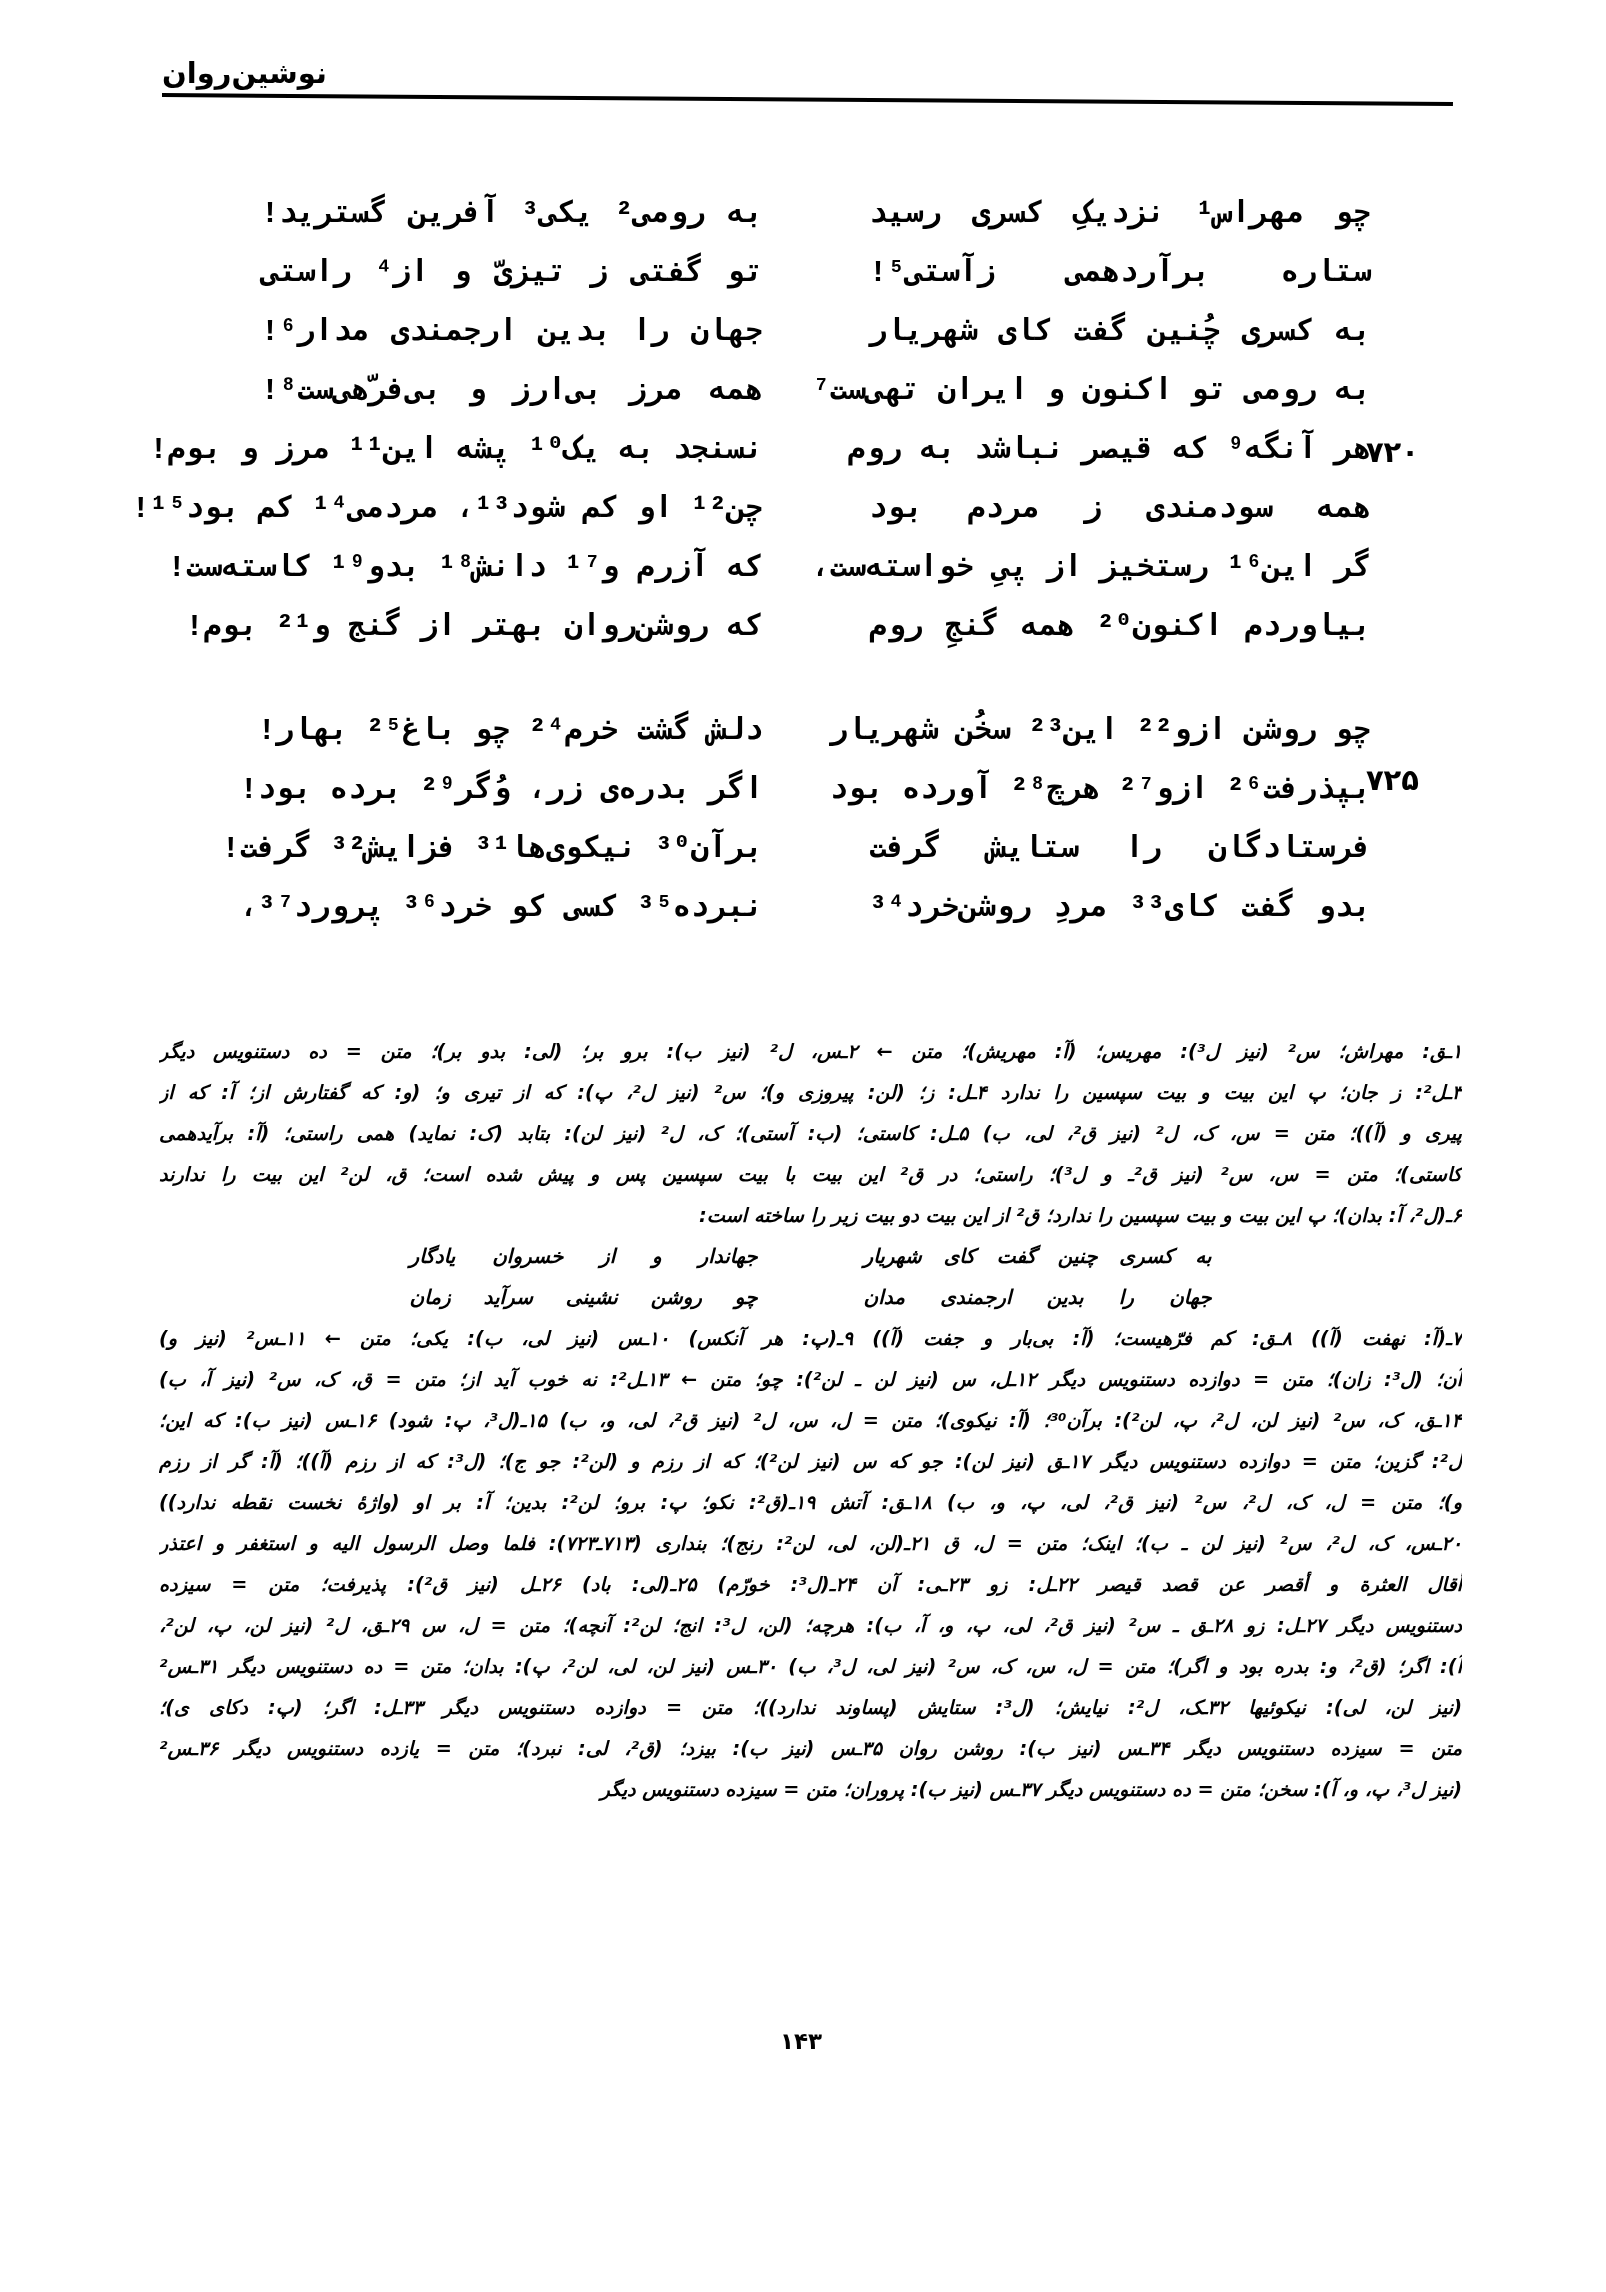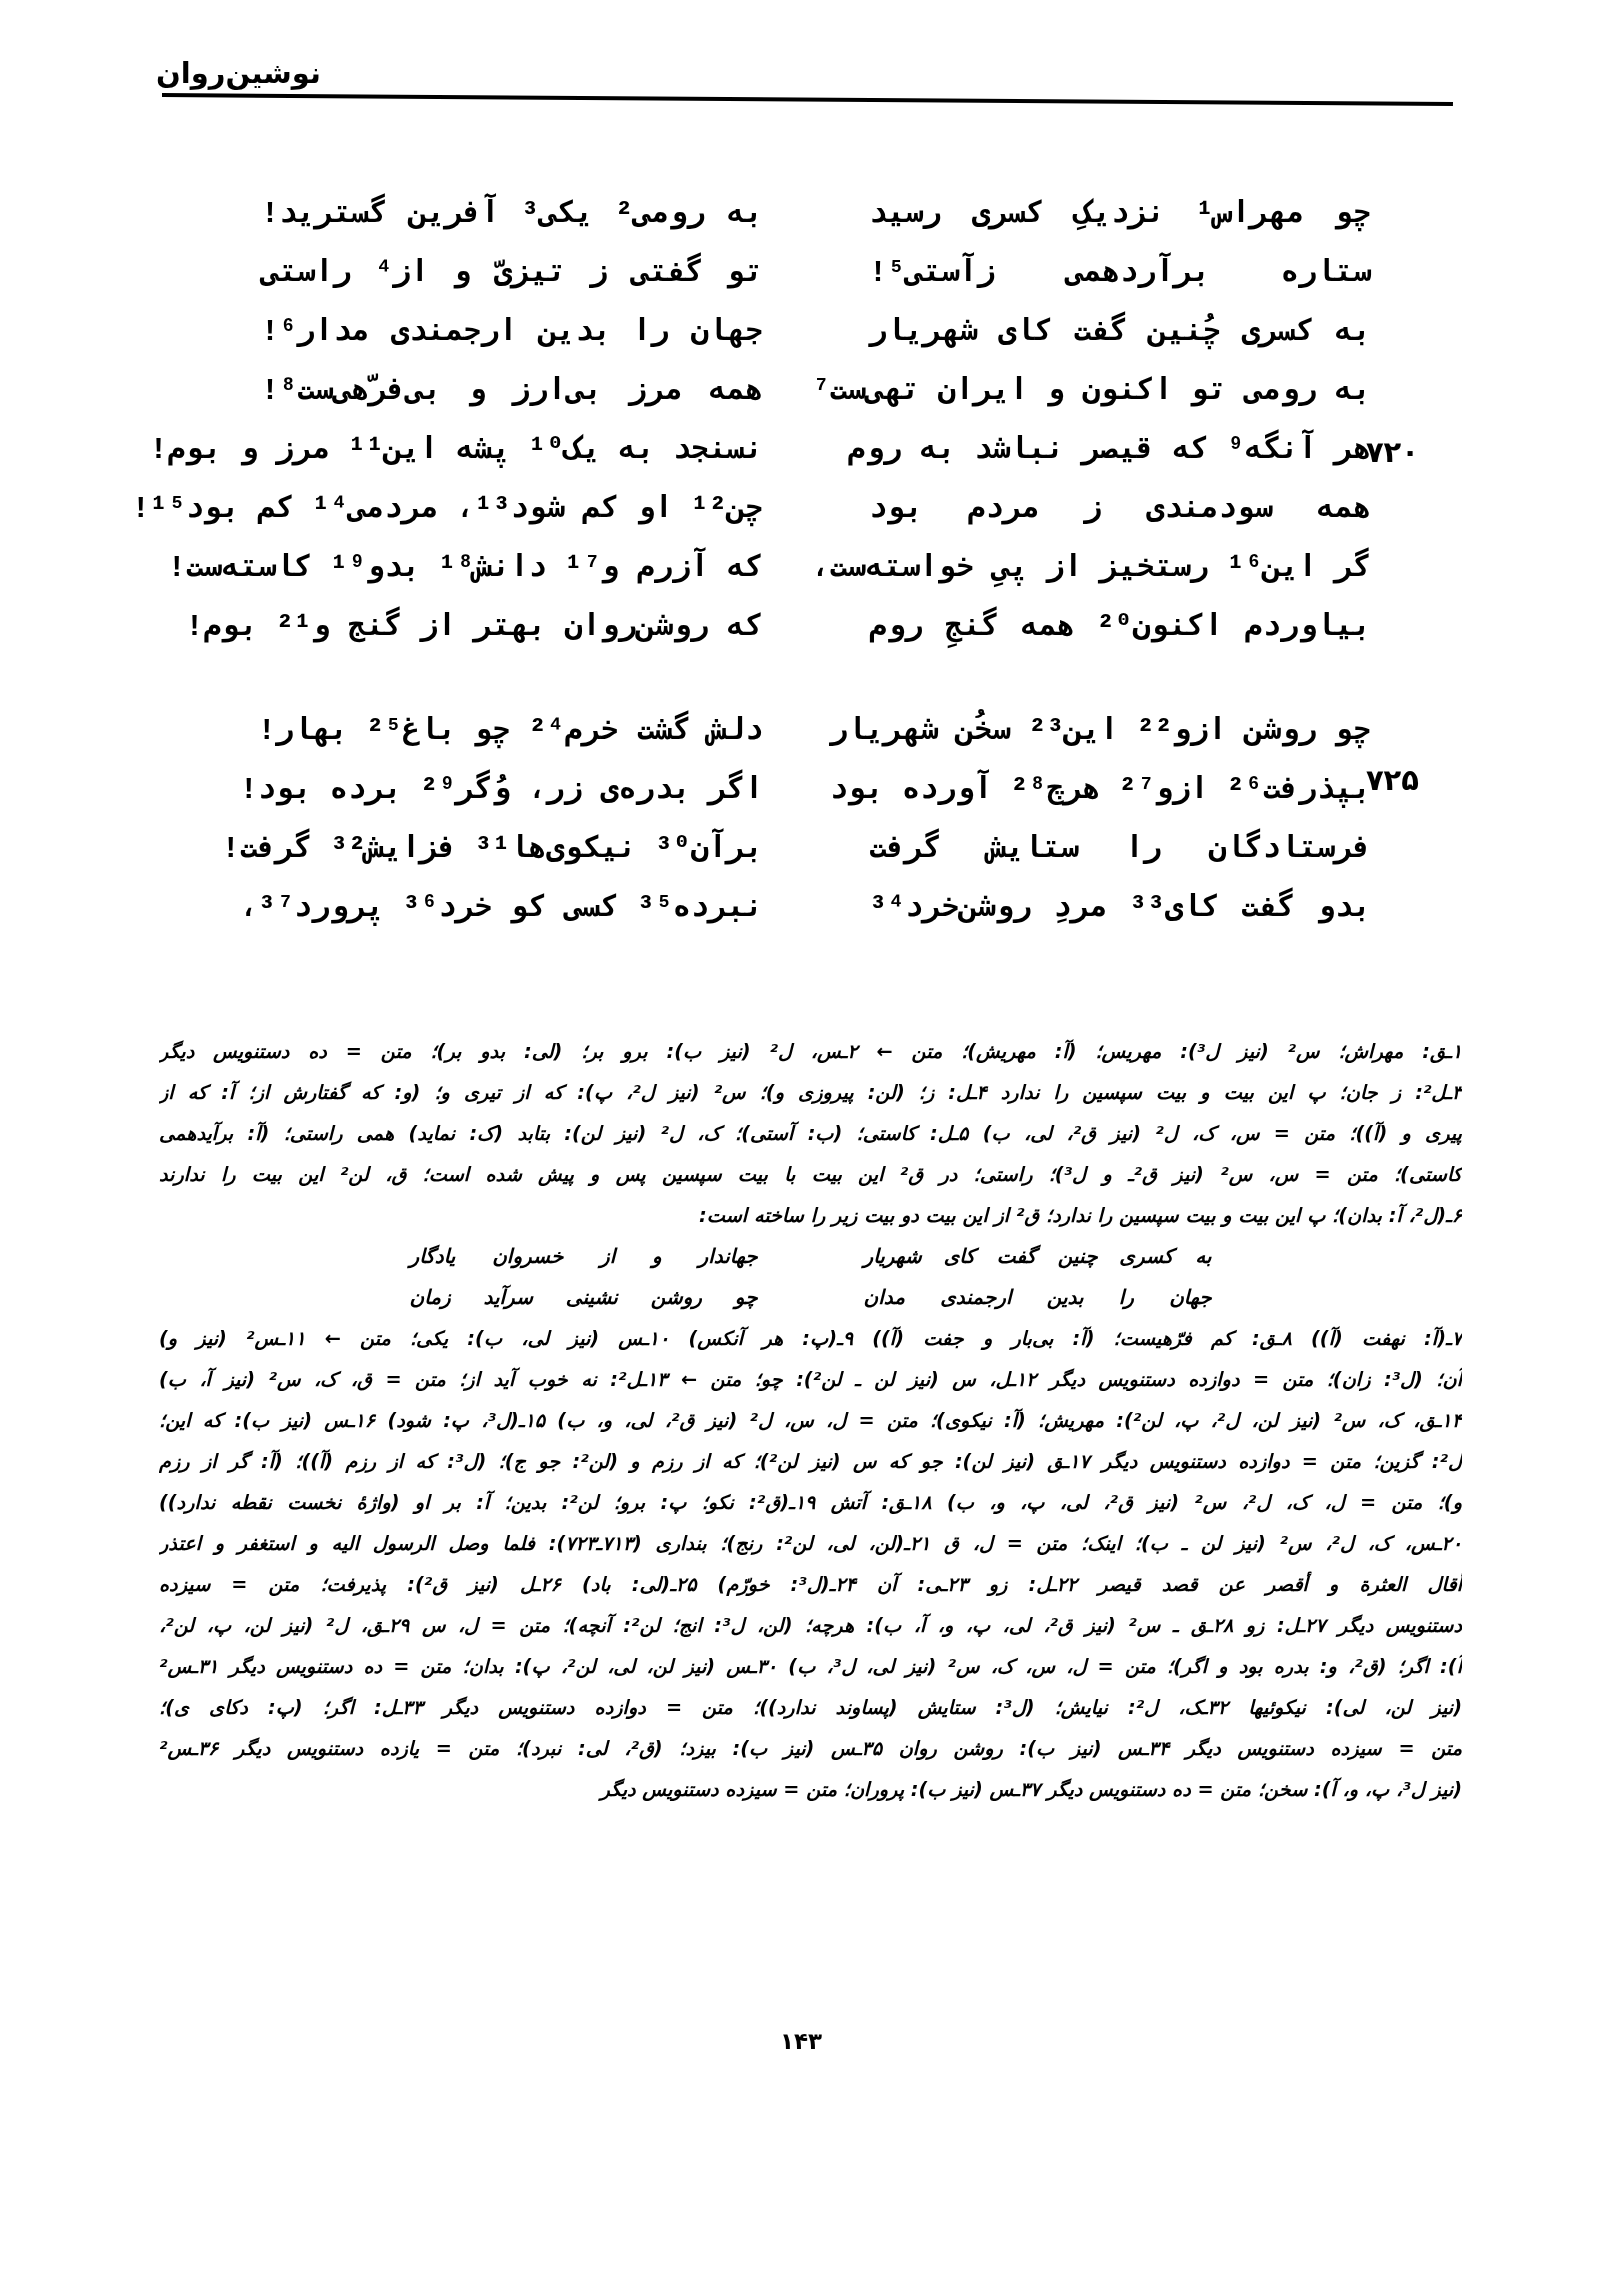--- a/index.html
+++ b/index.html
@@ -1,21 +1,21 @@
 <!DOCTYPE html>
 <html><head>
   <meta charset="utf-8">
   <style>
     html, body { margin: 0; padding: 0; background: #ffffff; }
     body {
       width: 1607px; height: 2292px; position: relative; overflow: hidden;
       color: #000; font-family: "DejaVu Sans", sans-serif;
     }
     .running-head {
-      position: absolute; left: 156px; top: 56px;
+      position: absolute; left: 162px; top: 56px;
       font-size: 29px; font-weight: bold; direction: rtl;
     }
     .head-rule {
       position: absolute; left: 162px; top: 93px; width: 1291px; height: 3.9px;
       background: #000; transform: rotate(0.4deg); transform-origin: left center;
     }
     .verse-block {
       position: absolute; left: 261px; width: 1110px; direction: rtl;
     }
     .verse-block.b1 { top: 172px; }
@@ -120,21 +120,21 @@
   <div class="fn-couplet">
     <span>به کسری چنین گفت کای شهریار</span>
     <span>جهاندار و از خسروان یادگار</span>
   </div>
   <div class="fn-couplet">
     <span>جهان را بدین ارجمندی مدان</span>
     <span>چو روشن نشینی سرآید زمان</span>
   </div>
   <div class="fn-line">۷ـ(آ: نهفت (آ)) ۸ـق: کم فرّهیست؛ (آ: بی‌بار و جفت (آ)) ۹ـ(پ: هر آنکس) ۱۰ـس (نیز لی، ب): یکی؛ متن ← ۱۱ـس² (نیز و)</div>
   <div class="fn-line">آن؛ (ل³: زان)؛ متن = دوازده دستنویس دیگر ۱۲ـل، س (نیز لن ـ لن²): چو؛ متن ← ۱۳ـل²: نه خوب آید از؛ متن = ق، ک، س² (نیز آ، ب)</div>
-  <div class="fn-line">۱۴ـق، ک، س² (نیز لن، ل²، پ، لن²): مهریش؛ (آ: نیکوی)؛ متن = ل، س، ل² (نیز ق²، لی، و، ب) ۱۵ـ(ل³، پ: شود) ۱۶ـس (نیز ب): که این؛</div>
+  <div class="fn-line">۱۴ـق، ک، س² (نیز لن، ل²، پ، لن²): برآن³⁰؛ (آ: نیکوی)؛ متن = ل، س، ل² (نیز ق²، لی، و، ب) ۱۵ـ(ل³، پ: شود) ۱۶ـس (نیز ب): که این؛</div>
   <div class="fn-line">ل²: گزین؛ متن = دوازده دستنویس دیگر ۱۷ـق (نیز لن): جو که س (نیز لن²)؛ که از رزم و (لن²: جو ج)؛ (ل³: که از رزم (آ))؛ (آ: گر از رزم</div>
   <div class="fn-line">و)؛ متن = ل، ک، ل²، س² (نیز ق²، لی، پ، و، ب) ۱۸ـق: آتش ۱۹ـ(ق²: نکو؛ پ: برو؛ لن²: بدین؛ آ: بر او (واژهٔ نخست نقطه ندارد))</div>
   <div class="fn-line">۲۰ـس، ک، ل²، س² (نیز لن ـ ب)؛ اینک؛ متن = ل، ق ۲۱ـ(لن، لی، لن²: رنج)؛ بنداری (۷۱۳ـ۷۲۳): فلما وصل الرسول الیه و استغفر و اعتذر</div>
   <div class="fn-line">أقال العثرة و أقصر عن قصد قیصر ۲۲ـل: زو ۲۳ـی: آن ۲۴ـ(ل³: خورّم) ۲۵ـ(لی: باد) ۲۶ـل (نیز ق²): پذیرفت؛ متن = سیزده</div>
   <div class="fn-line">دستنویس دیگر ۲۷ـل: زو ۲۸ـق ـ س² (نیز ق²، لی، پ، و، آ، ب): هرچه؛ (لن، ل³: انج؛ لن²: آنچه)؛ متن = ل، س ۲۹ـق، ل² (نیز لن، پ، لن²،</div>
   <div class="fn-line">آ): اگر؛ (ق²، و: بدره بود و اگر)؛ متن = ل، س، ک، س² (نیز لی، ل³، ب) ۳۰ـس (نیز لن، لی، لن²، پ): بدان؛ متن = ده دستنویس دیگر ۳۱ـس²</div>
   <div class="fn-line">(نیز لن، لی): نیکوئیها ۳۲ـک، ل²: نیایش؛ (ل³: ستایش (پساوند ندارد))؛ متن = دوازده دستنویس دیگر ۳۳ـل: اگر؛ (پ: دکای ی)؛</div>
   <div class="fn-line">متن = سیزده دستنویس دیگر ۳۴ـس (نیز ب): روشن روان ۳۵ـس (نیز ب): بیزد؛ (ق²، لی: نبرد)؛ متن = یازده دستنویس دیگر ۳۶ـس²</div>
   <div class="fn-line last">(نیز ل³، پ، و، آ): سخن؛ متن = ده دستنویس دیگر ۳۷ـس (نیز ب): پروران؛ متن = سیزده دستنویس دیگر</div>
 </div>

